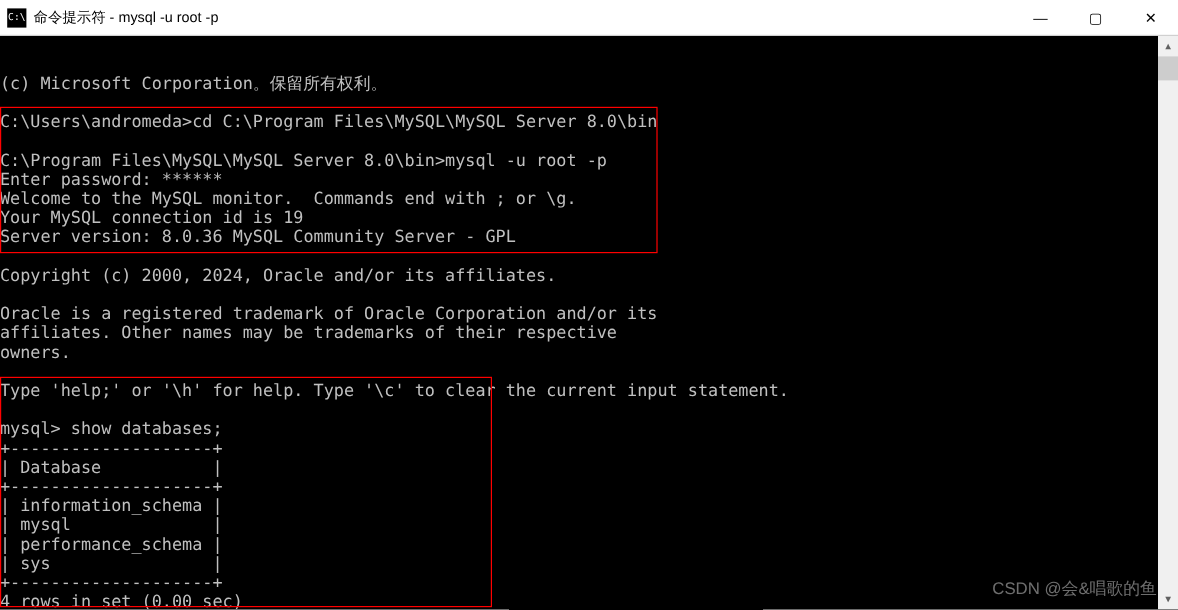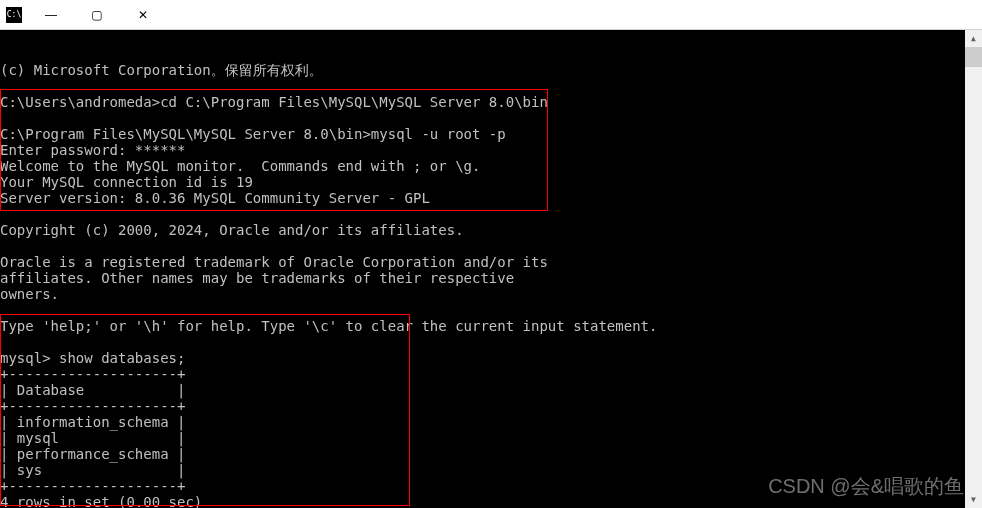--- a/index.html
+++ b/index.html
@@ -96,29 +96,30 @@
     pointer-events: none;
   }
   .box1 { left: 0px; top: 59px; width: 548px; height: 122px; }
   .box2 { left: 0px; top: 284px; width: 410px; height: 192px; }
   .watermark {
     position: absolute;
     right: 18px;
     bottom: 8px;
     color: rgba(200,200,200,0.55);
     font-family: "Microsoft YaHei", sans-serif;
-    font-size: 20px;
+    font-size: 14px;
     pointer-events: none;
   }
 </style>
 </head>
 <body>
 
 <div class="titlebar">
   <div class="titlebar-icon">C:\</div>
+  <div class="titlebar-text">命令提示符 - mysql  -u root -p</div>
   <div class="win-controls">
     <div class="win-btn">—</div>
     <div class="win-btn">▢</div>
     <div class="win-btn close">✕</div>
   </div>
 </div>
 
 <div class="console">
   <div class="console-inner">(c) Microsoft Corporation。保留所有权利。
 

